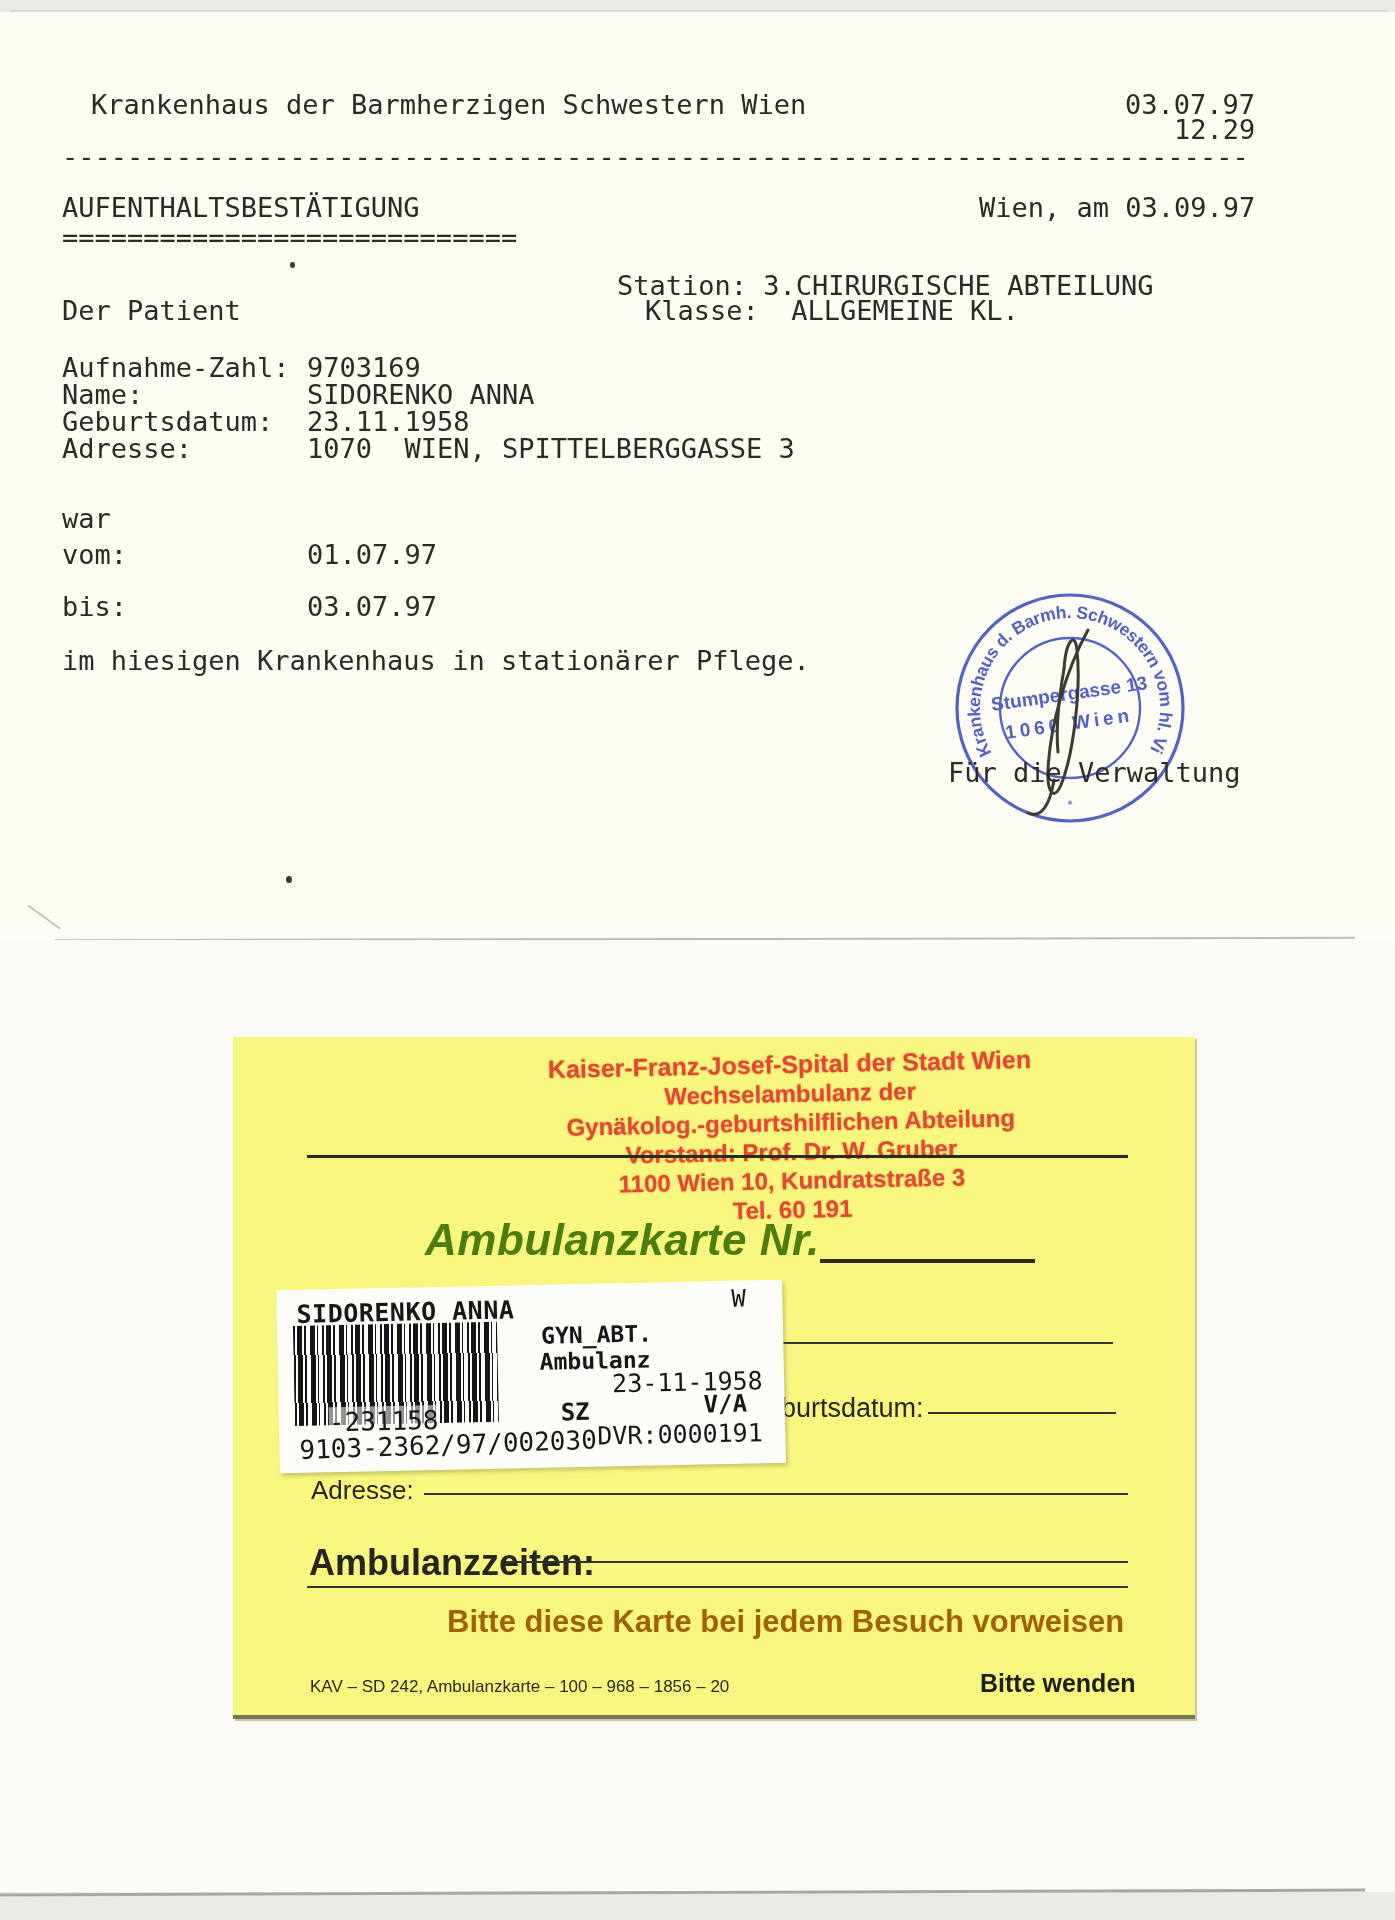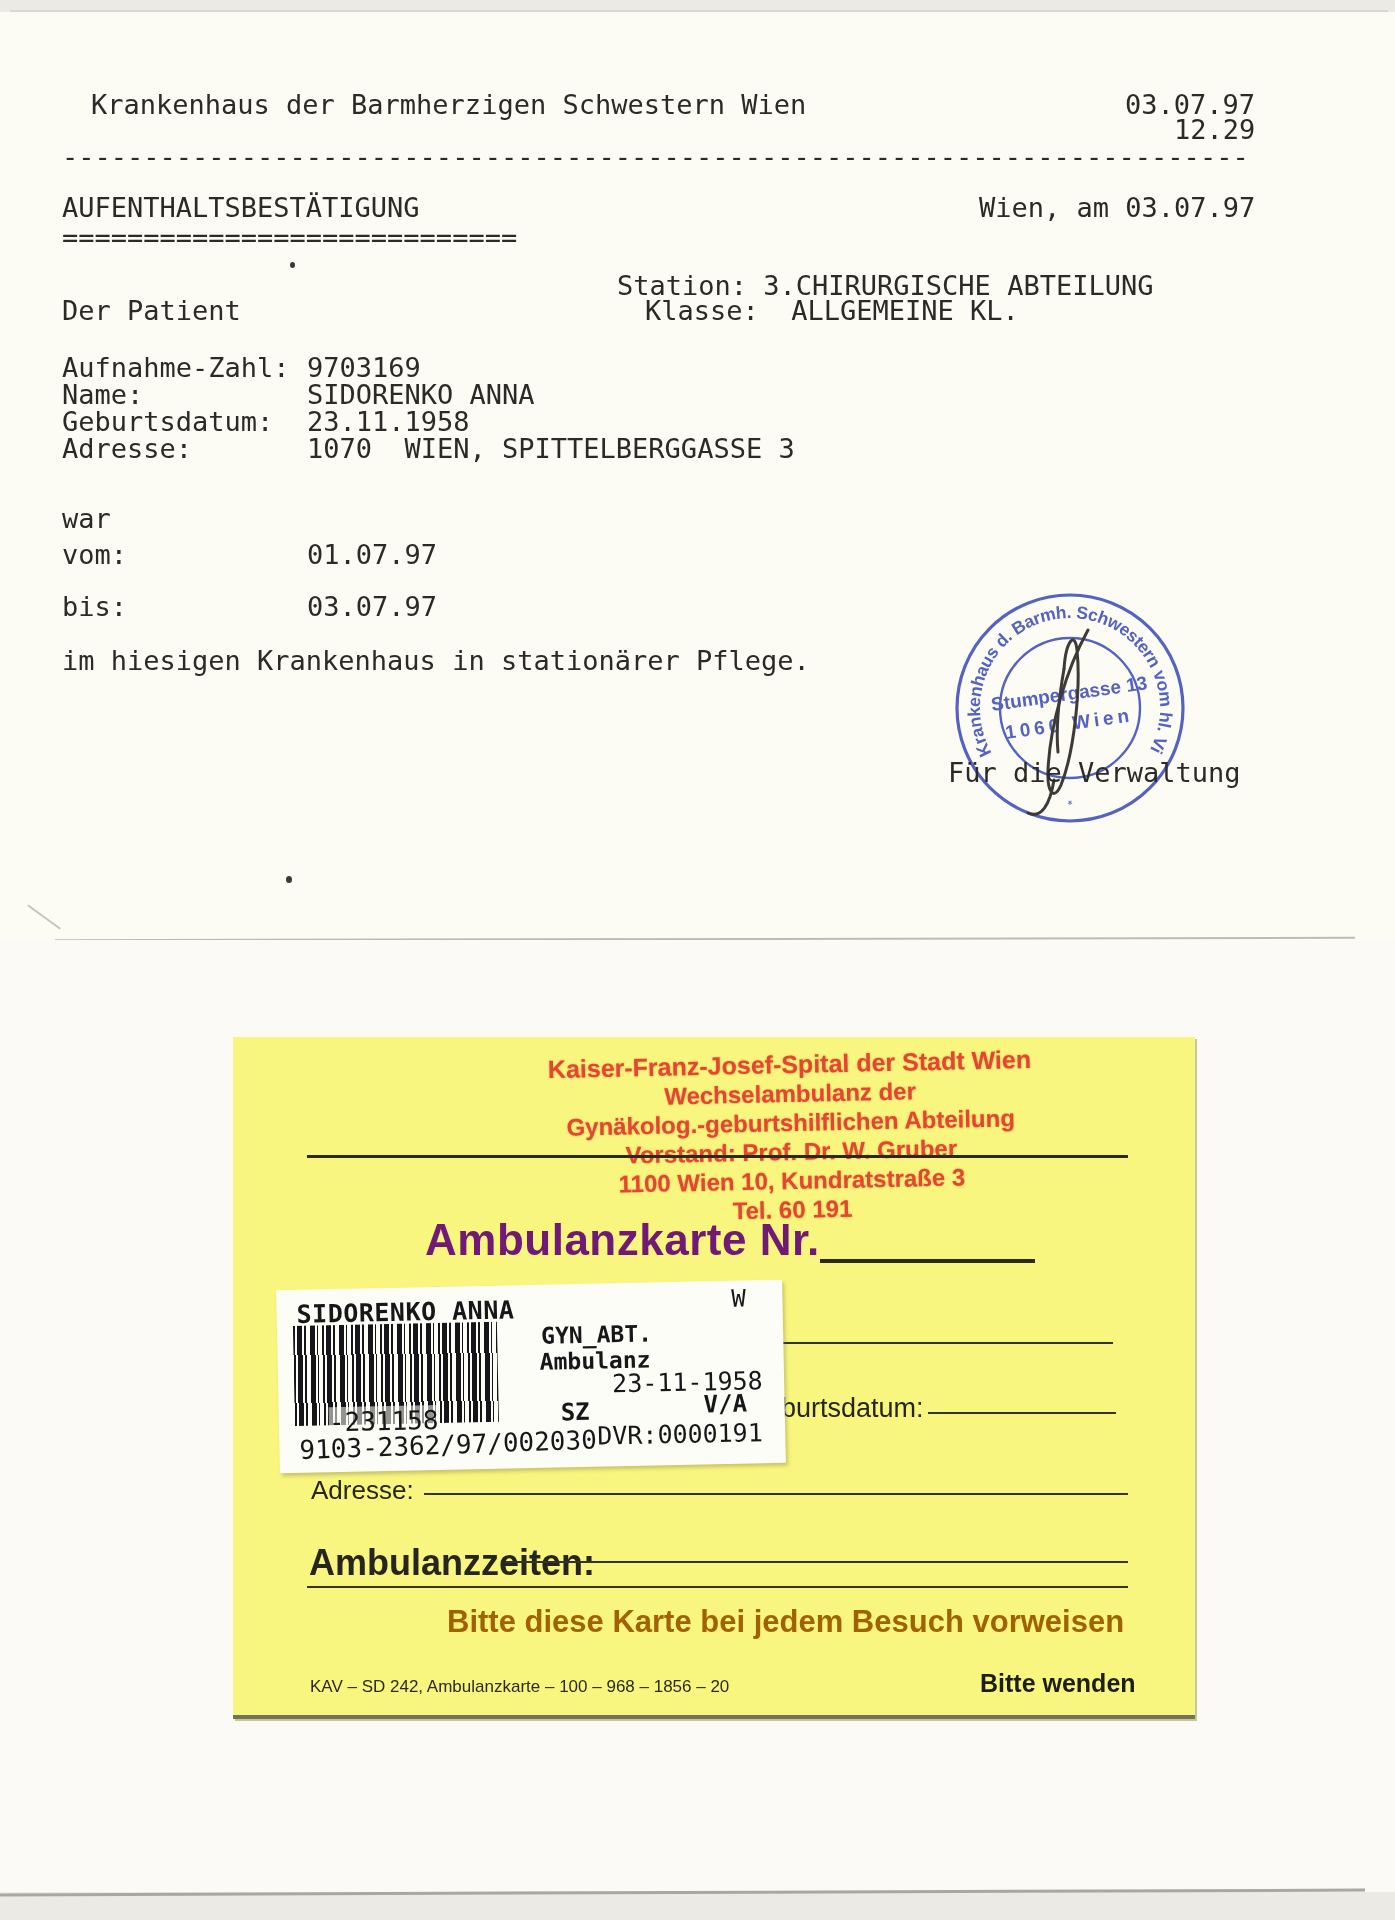--- a/index.html
+++ b/index.html
@@ -25,21 +25,21 @@
 
   
   #card{position:absolute;left:233px;top:1037px;width:962px;height:678px;
         background:#f8f67e;border-bottom:4px solid #73735a;box-shadow:2px 2px 0 #c9c797;}
   .red-stamp{position:absolute;left:208px;top:0;width:700px;transform:rotate(-1.2deg);
              color:#e13a2a;text-align:center;font-weight:bold;
              text-shadow:0 0 2px rgba(225,58,42,.5);opacity:.93;}
   .red-line{font-size:24px;line-height:29px;white-space:nowrap;}
   .rule{position:absolute;background:#2a2a22;height:3px;}
   .fill-line{position:absolute;background:#33332a;height:2px;}
-  .card-title{position:absolute;font-weight:bold;font-size:44px;color:#701a75;letter-spacing:.5px;}
+  .card-title{position:absolute;font-weight:bold;font-size:44px;color:#4d7c0f;letter-spacing:.5px;font-style:italic;}
   .card-label{position:absolute;color:#26261f;font-weight:bold;}
   .card-notice{position:absolute;font-weight:bold;font-size:31px;color:#a16207;}
   .card-foot{position:absolute;font-size:17px;color:#2b2b24;}
   .card-foot-r{position:absolute;font-size:25px;font-weight:bold;color:#1e1e18;}
 
   
   #sticker{position:absolute;left:278px;top:1285px;width:506px;height:183px;background:#fdfdf8;
            transform:rotate(-1.2deg);box-shadow:2px 3px 4px rgba(110,110,60,.35);z-index:6;}
   .stk{position:absolute;font-family:"DejaVu Sans Mono","Liberation Mono",monospace;color:#17171a;white-space:pre;}
   #barcode{position:absolute;left:16px;top:36px;width:204px;height:100px;
@@ -57,21 +57,21 @@
   <div class="edge" style="left:10px;top:10px;width:1378px;height:2px;background:#d8d7d1;"></div>
   <div class="edge" style="left:55px;top:938px;width:1300px;height:2px;transform:rotate(-0.1deg);"></div>
   <div class="edge" style="left:24px;top:916px;width:40px;height:2px;transform:rotate(36deg);background:#c6c5bd;"></div>
 
   <div class="tw" style="left:62px;top:91px;margin-left:29px;">Krankenhaus der Barmherzigen Schwestern Wien</div>
   <div class="tw" style="left:1125px;top:91px;">03.07.97</div>
   <div class="tw" style="left:1174px;top:116px;">12.29</div>
   <div class="tw" style="left:62px;top:143px;">-------------------------------------------------------------------------</div>
 
   <div class="tw" style="left:62px;top:194px;">AUFENTHALTSBESTÄTIGUNG</div>
-  <div class="tw" style="left:979px;top:194px;">Wien, am 03.07.97</div>
+  <div class="tw" style="left:979px;top:194px;">Wien, am 03.09.97</div>
   <div class="tw" style="left:62px;top:224px;">============================</div>
   <div class="dot" style="left:290px;top:262px;width:5px;height:6px;"></div>
 
   <div class="tw" style="left:617px;top:272px;">Station: 3.CHIRURGISCHE ABTEILUNG</div>
   <div class="tw" style="left:62px;top:297px;">Der Patient</div>
   <div class="tw" style="left:645px;top:297px;">Klasse:  ALLGEMEINE KL.</div>
 
   <div class="tw" style="left:62px;top:354px;"><span>Aufnahme-Zahl:</span><span class="val">9703169</span></div>
   <div class="tw" style="left:62px;top:381px;"><span>Name:</span><span class="val">SIDORENKO ANNA</span></div>
   <div class="tw" style="left:62px;top:408px;"><span>Geburtsdatum:</span><span class="val">23.11.1958</span></div>

